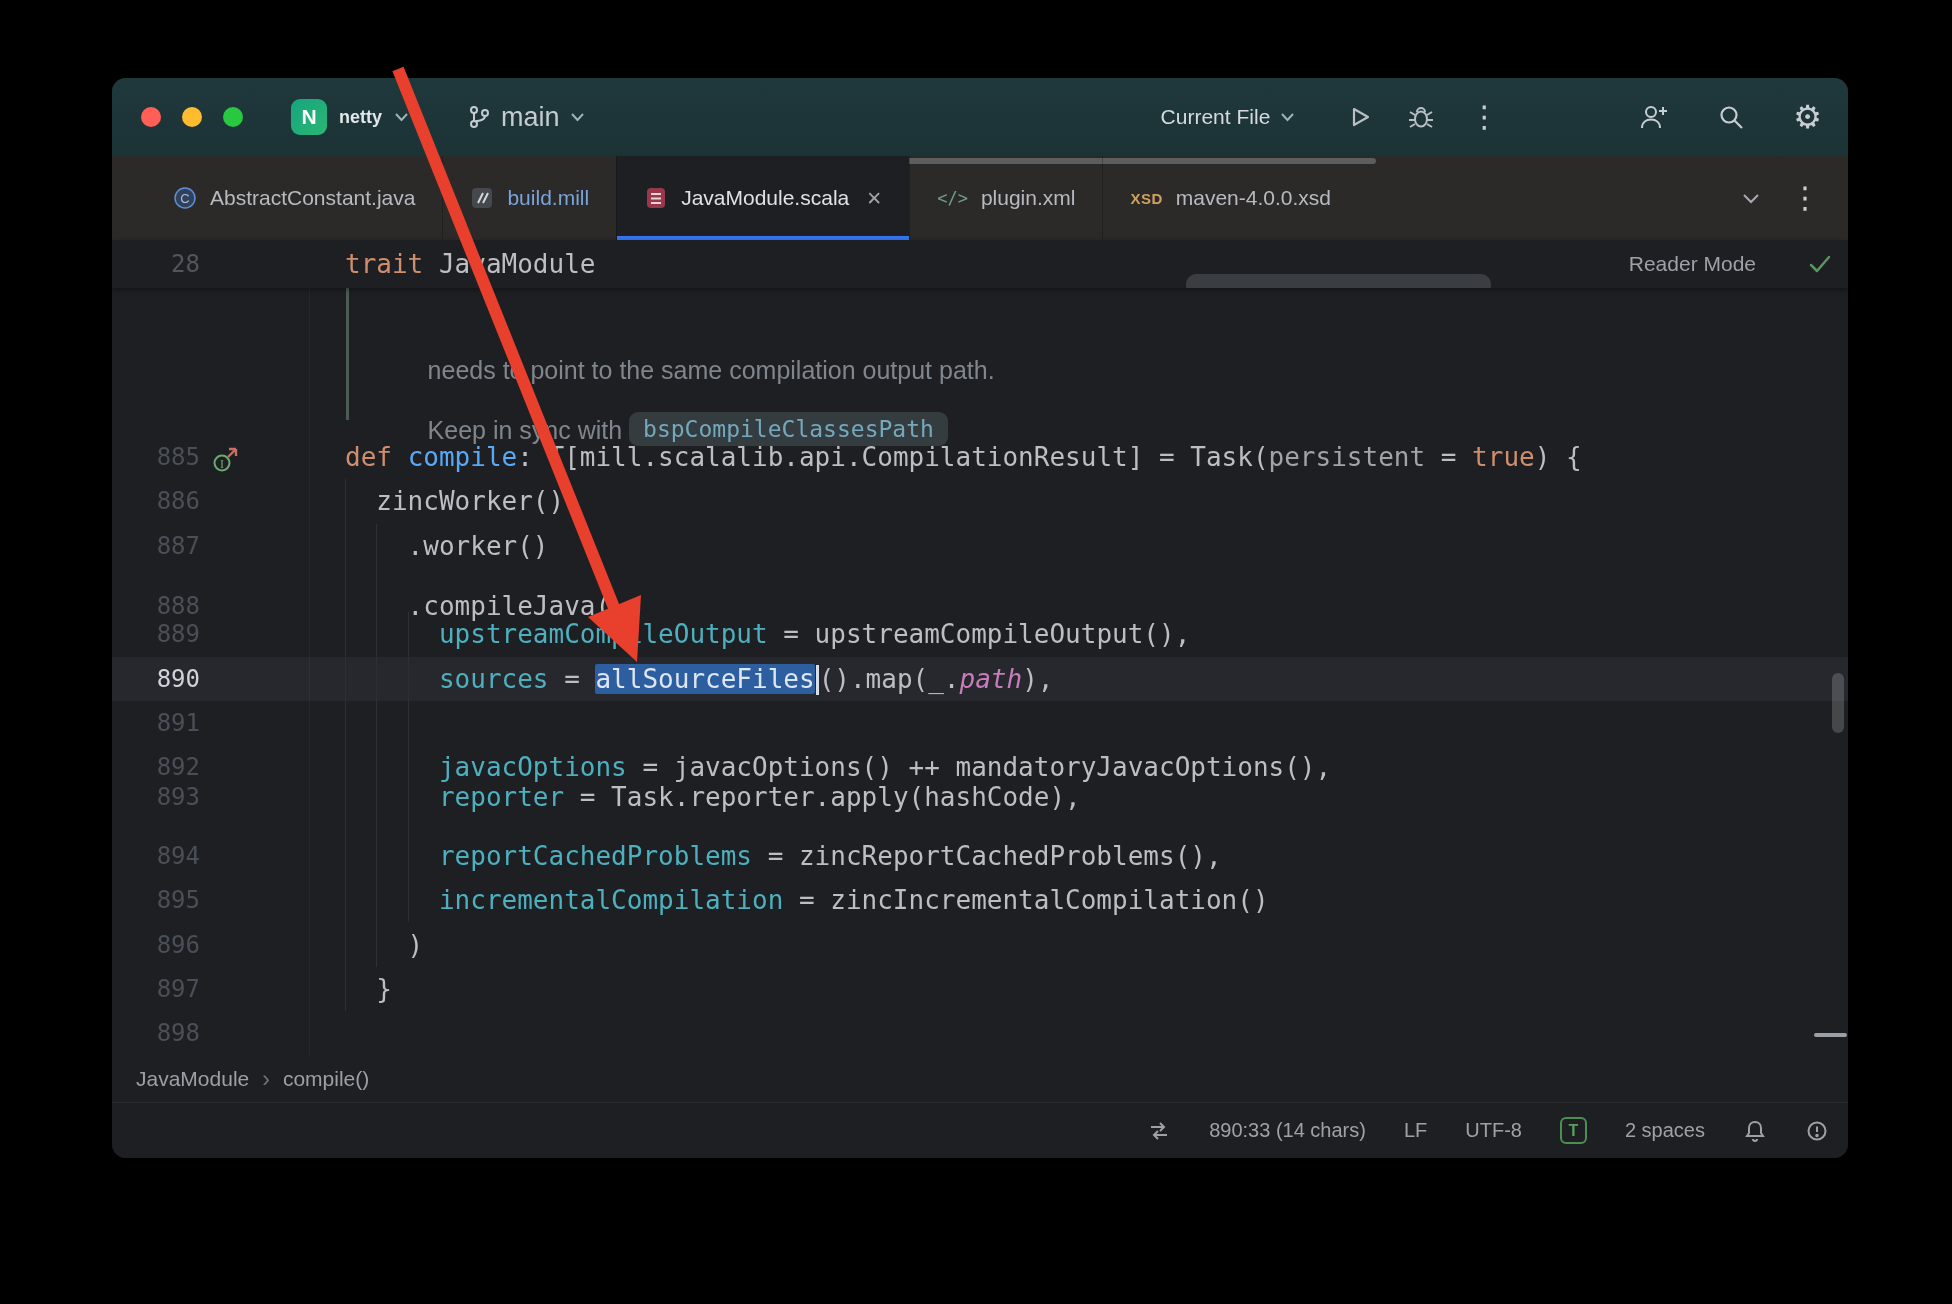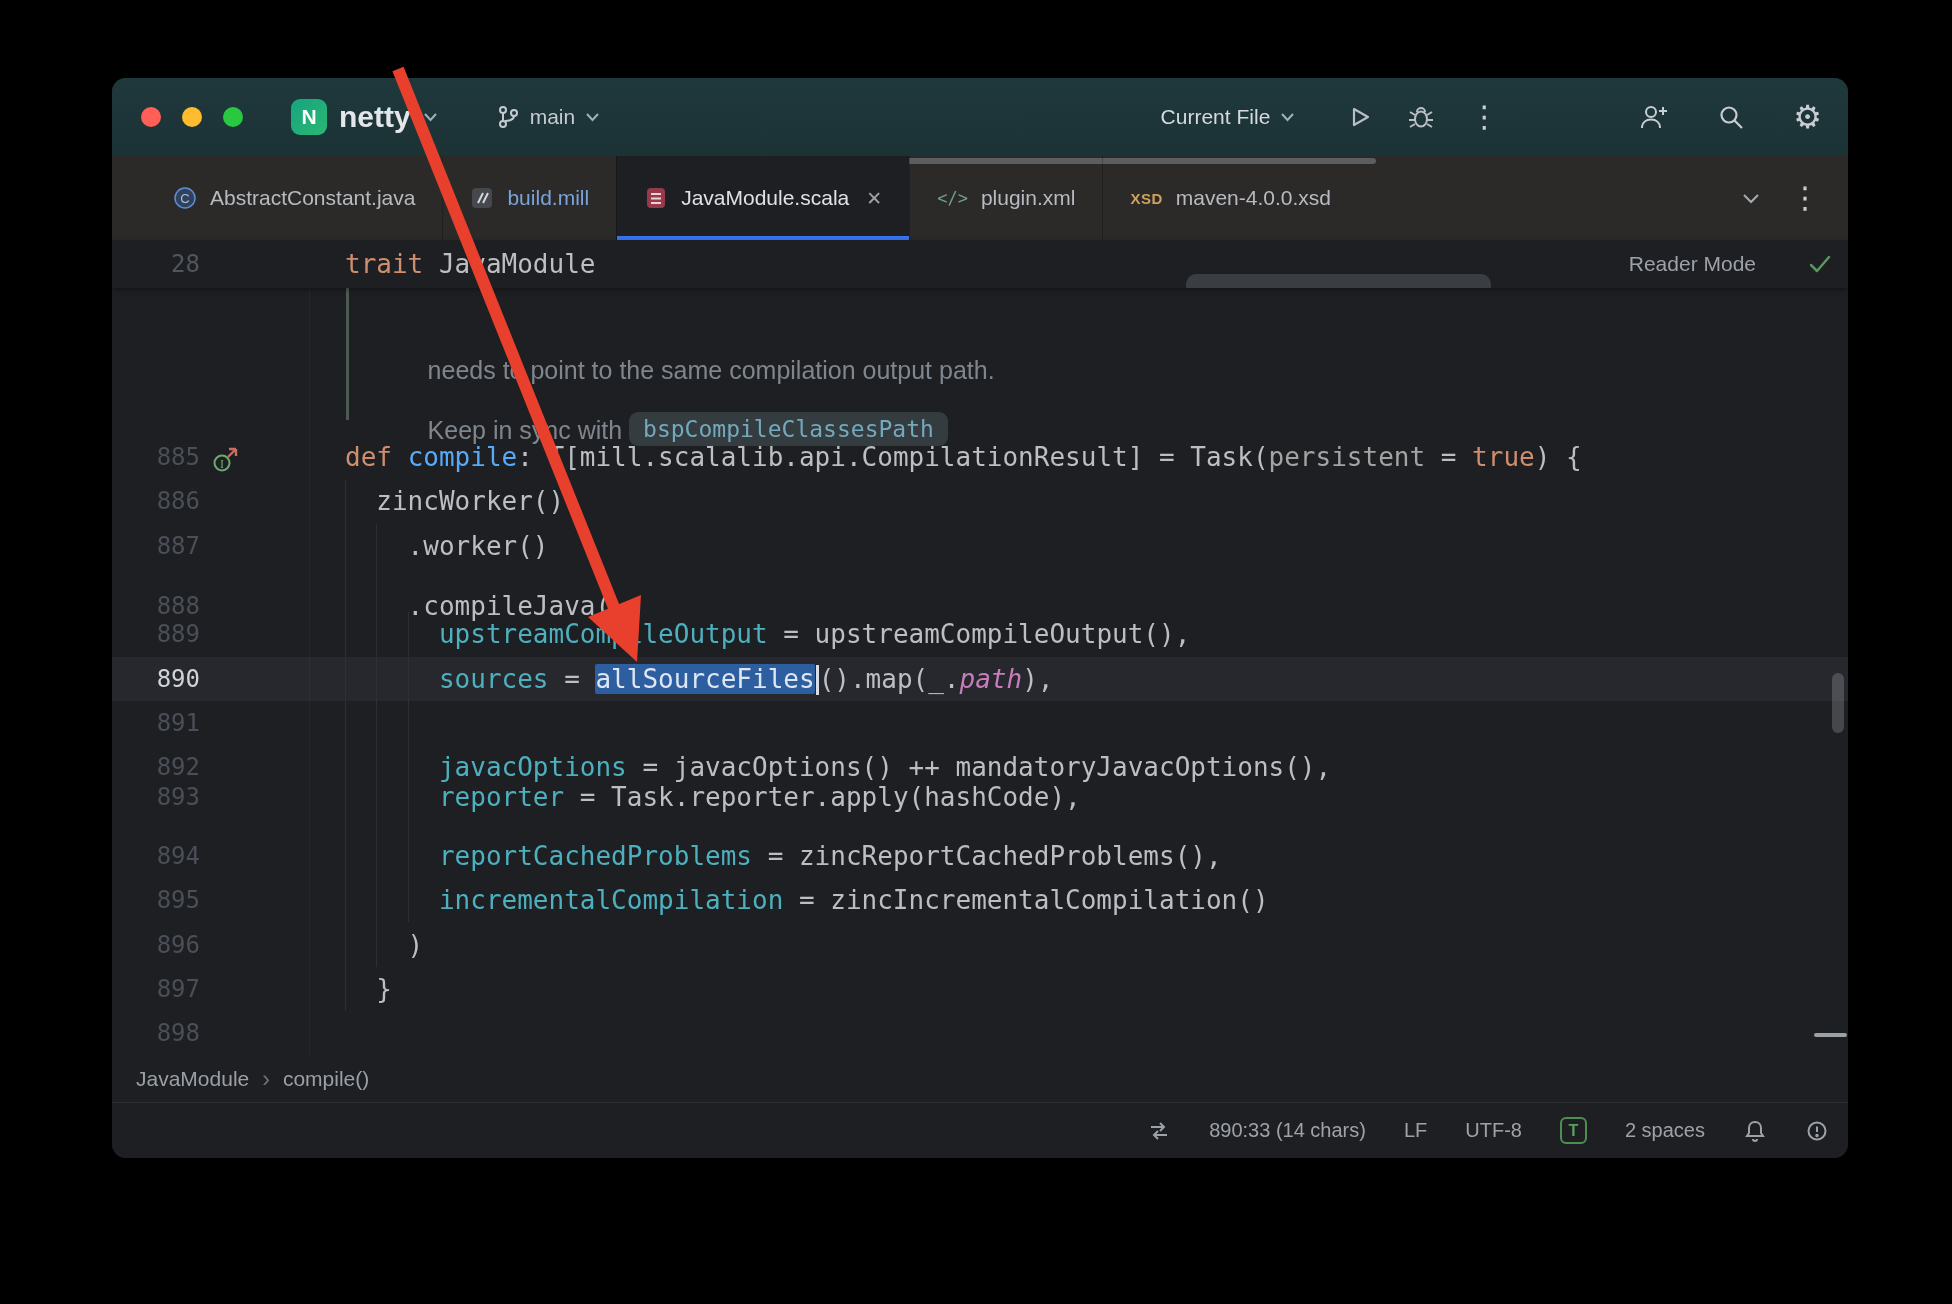--- a/index.html
+++ b/index.html
@@ -14,22 +14,22 @@
 
   
   .titlebar { height:78px; flex:0 0 78px; background:linear-gradient(180deg,#1f383b,#1c3336);
               display:flex; align-items:center; padding:0 26px 0 29px; color:#d6dadd; }
   .traffic { display:flex; gap:21px; align-items:center; }
   .dot { width:20px; height:20px; border-radius:50%; }
   .dot.red{background:#ff5f57} .dot.yellow{background:#febc2e} .dot.green{background:#28c840}
   .proj { display:flex; align-items:center; gap:12px; margin-left:48px; }
   .proj-ic { width:36px; height:36px; border-radius:9px; background:linear-gradient(135deg,#16a57f,#2bb673);
              color:#fff; font-weight:bold; font-size:21px; display:flex; align-items:center; justify-content:center; }
-  .proj-name { font-size:30px; font-weight:bold; color:#e4e7ea; }
-  .branch { display:flex; align-items:center; gap:10px; margin-left:58px; color:#c4cbd1; font-size:21px;text-align:center; }
+  .proj-name { font-size:18px; font-weight:bold; color:#e4e7ea; }
+  .branch { display:flex; align-items:center; gap:10px; margin-left:58px; color:#c4cbd1; font-size:27px;text-align:center; }
   .tb-right { margin-left:auto; display:flex; align-items:center;text-align:right; }
   .runcfg { display:flex; align-items:center; gap:10px; font-size:21px; color:#d6dade; }
   .tb-ic { display:flex; align-items:center; justify-content:center; color:#c6cbd1; }
   .tb-ic svg { display:block; }
   .ml50{margin-left:50px} .ml34{margin-left:34px} .ml140{margin-left:140px} .ml48{margin-left:48px}
   .gear-glyph { font-size:32px; color:#c9cdd3; line-height:1; }
   .kebab-glyph { font-size:30px; color:#c9cdd3; line-height:1; letter-spacing:0; }
   .chev { color:#9fb3b6; }
 
   

